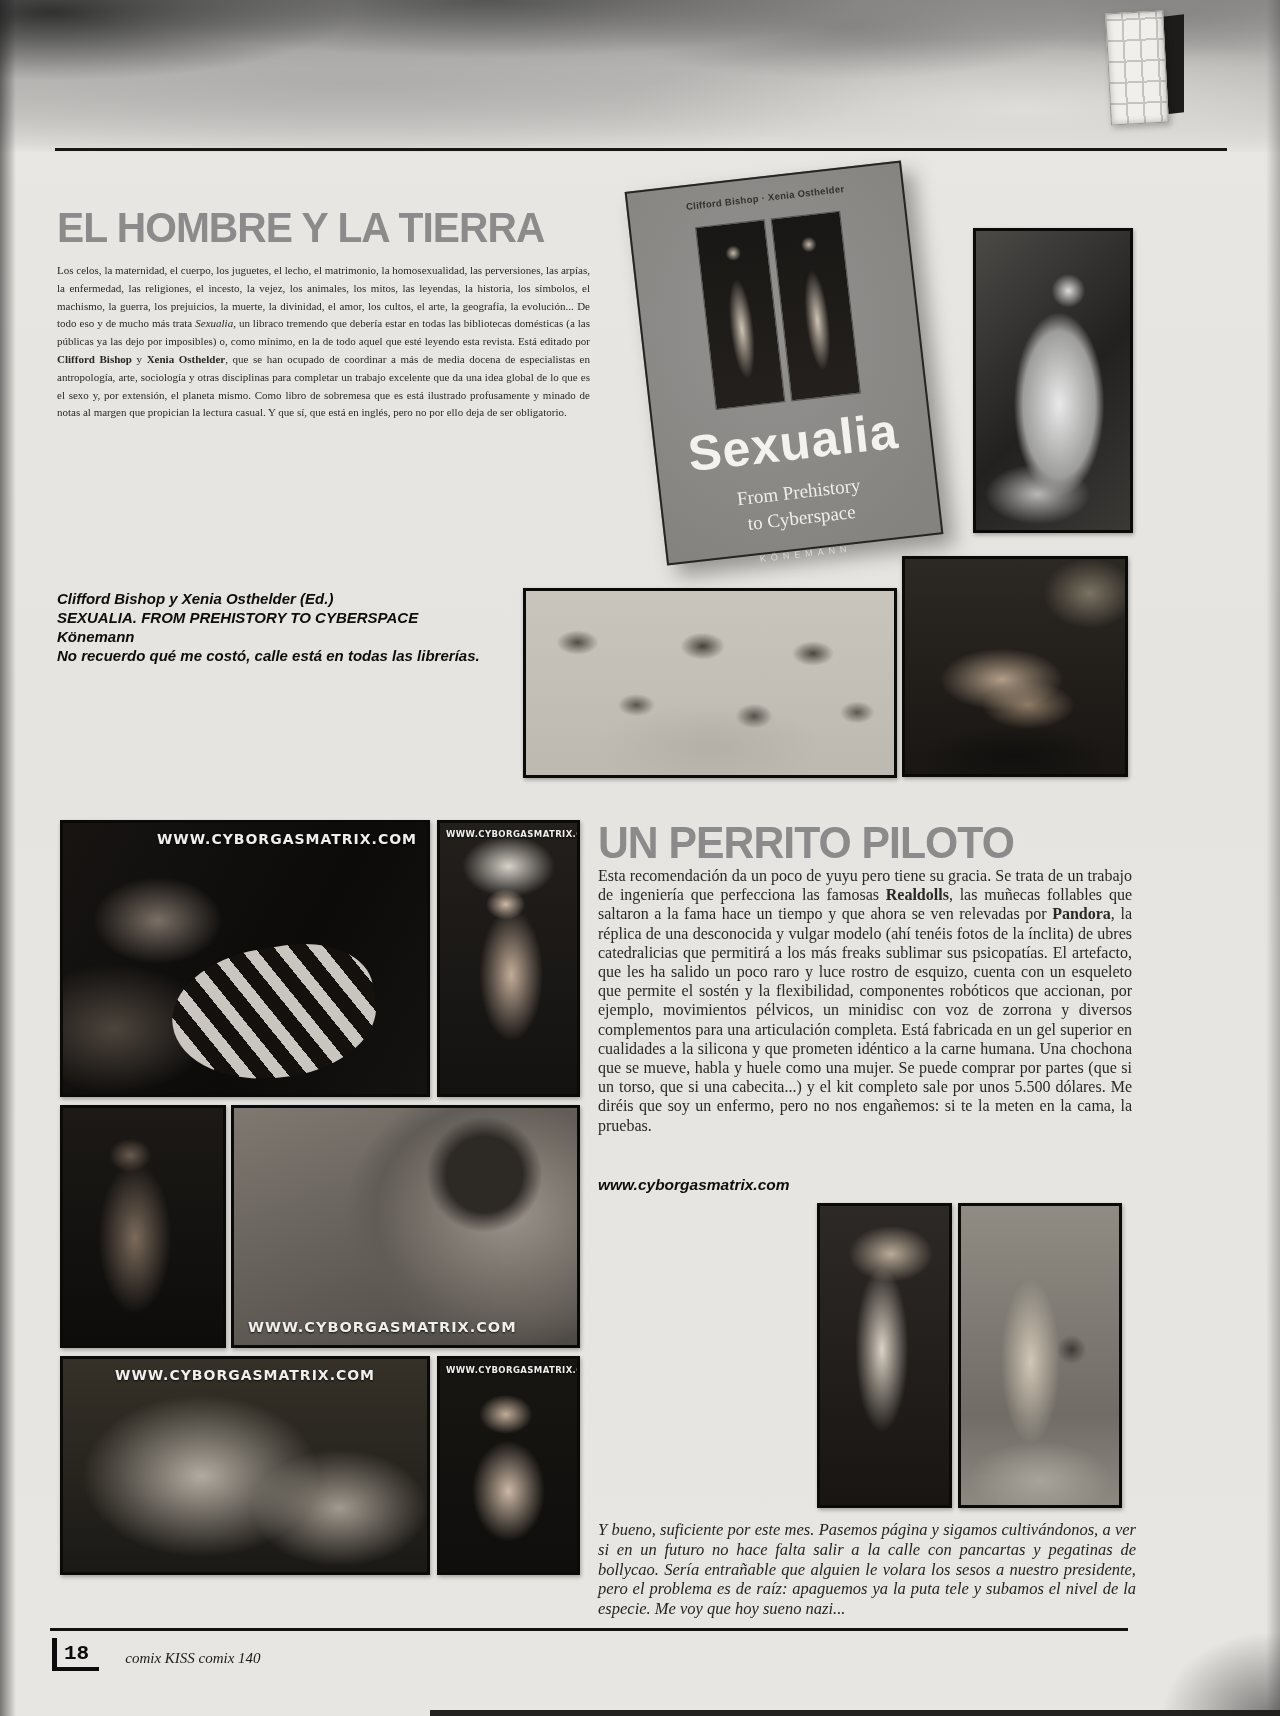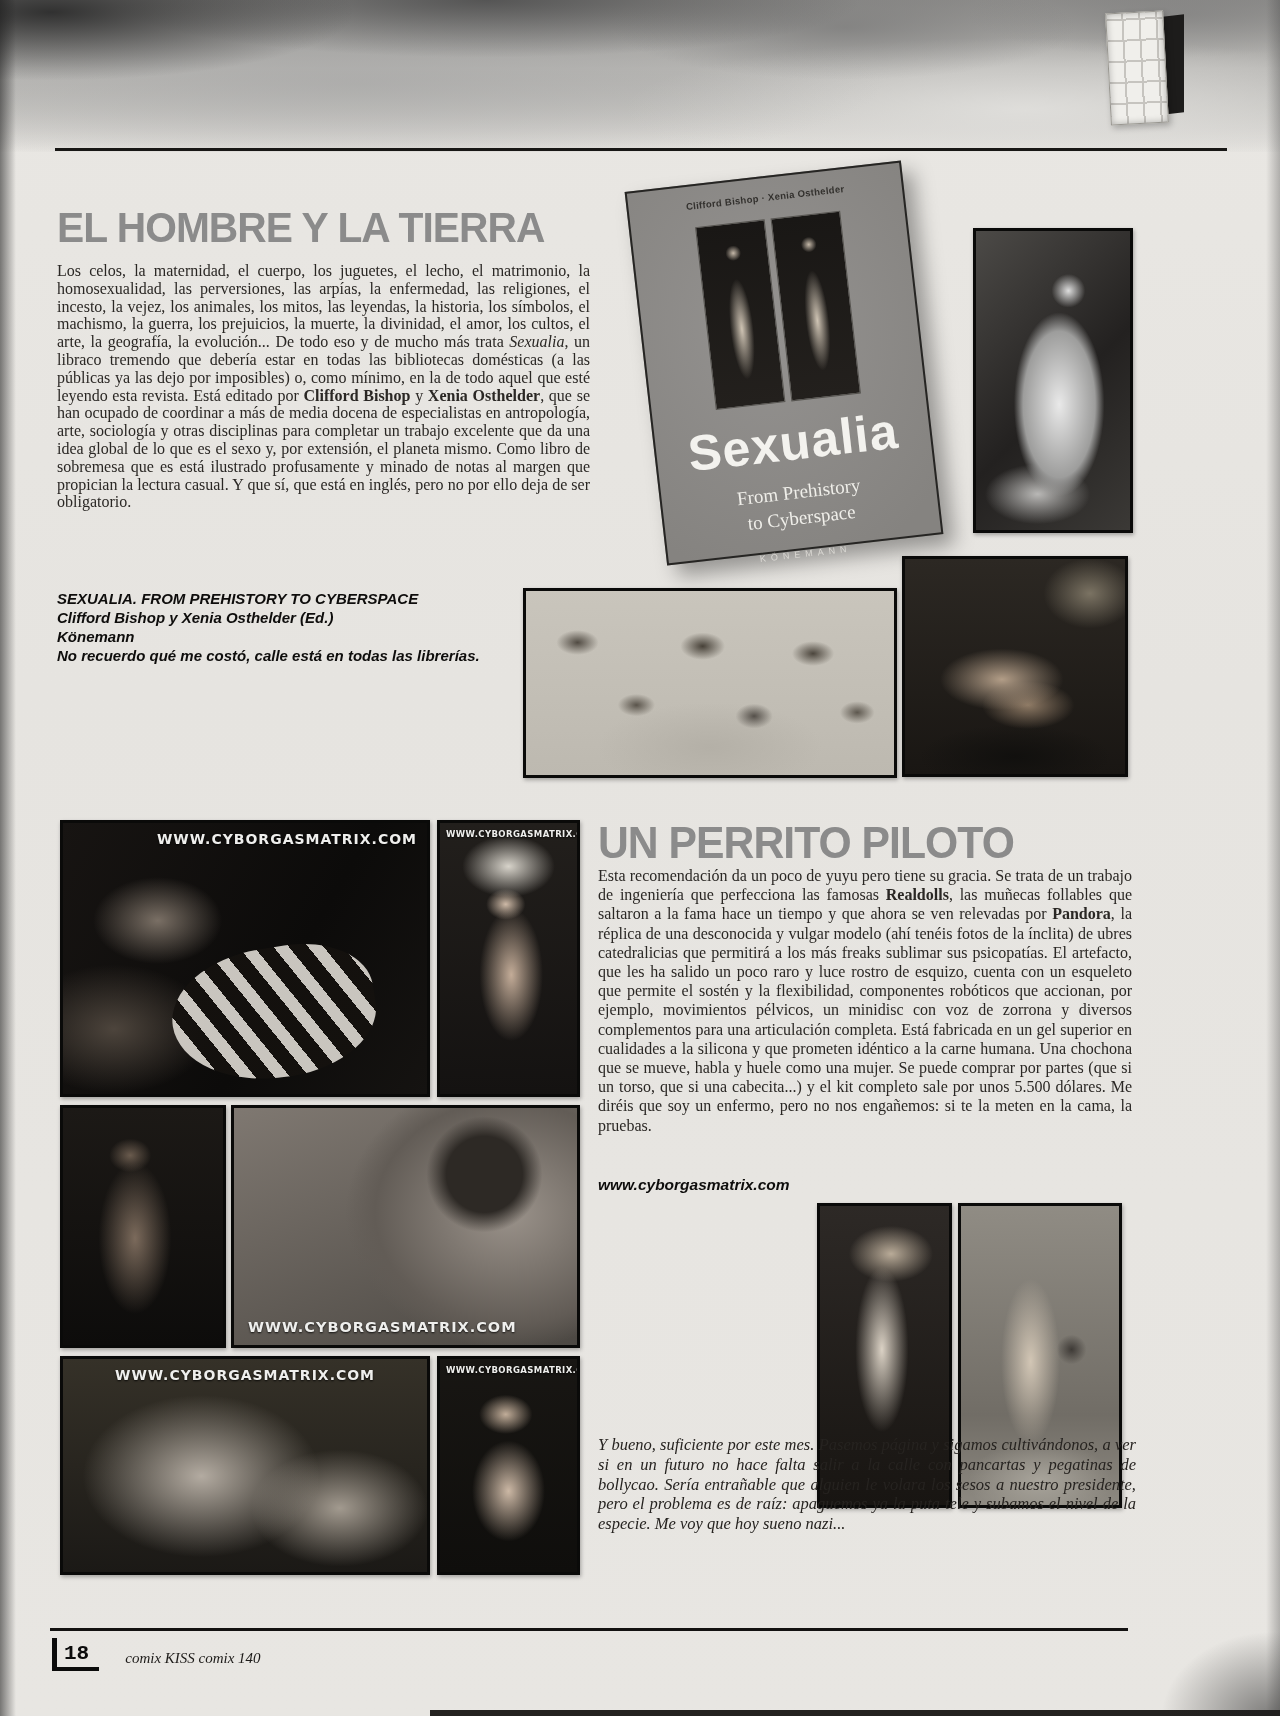--- a/index.html
+++ b/index.html
@@ -35,28 +35,28 @@
           repeating-linear-gradient(0deg,rgba(0,0,0,0) 0 19px,#c6c4bf 19px 21px),
           repeating-linear-gradient(90deg,rgba(0,0,0,0) 0 15px,#c6c4bf 15px 17px);}
   .rule-top{position:absolute;left:55px;top:148px;width:1172px;height:3px;background:#181715;}
   
   .headline{position:absolute;font-family:"Liberation Sans",sans-serif;font-weight:900;
         color:#8b8b8b;letter-spacing:-1px;transform:scaleX(.97);transform-origin:left top;
         white-space:nowrap;}
   .h1{left:57px;top:204px;font-size:42px;}
   .h2{left:598px;top:818px;font-size:44px;}
   .body-text{position:absolute;text-align:justify;color:#2a2724;}
-  .a1-body{left:57px;top:262px;width:533px;font-size:16px;line-height:17.8px;}
+  .a1-body{left:57px;top:262px;width:533px;font-size:11px;line-height:17.8px;}
   .a2-body{left:598px;top:866px;width:534px;font-size:16px;line-height:19.2px;}
   .credits{position:absolute;left:57px;top:589px;width:540px;
         font-family:"Liberation Sans",sans-serif;font-style:italic;font-weight:bold;
         font-size:15px;line-height:19px;color:#0e0d0c;}
   .url-line{position:absolute;left:598px;top:1176px;font-family:"Liberation Sans",sans-serif;
         font-style:italic;font-weight:bold;font-size:15.5px;color:#0e0d0c;}
-  .closing{position:absolute;left:598px;top:1435px;width:538px;font-style:italic;
+  .closing{position:absolute;left:598px;top:1520px;width:538px;font-style:italic;
         font-size:16.5px;line-height:19.8px;text-align:justify;color:#262320;}
   .rule-bottom{position:absolute;left:50px;top:1628px;width:1078px;height:3px;background:#131211;}
   .footer{position:absolute;left:52px;top:1638px;display:flex;align-items:flex-end;}
   .pagenum{font-family:Liberation Mono, monospace;font-weight:900;font-size:21px;color:#0b0b0b;
         border-left:5px solid #0b0b0b;border-bottom:4px solid #0b0b0b;padding:4px 10px 2px 7px;}
   .mag{font-style:italic;font-size:15px;color:#1d1b19;margin:0 0 4px 26px;}
   
   .book{position:absolute;left:645px;top:175px;width:274px;height:372px;background:
         radial-gradient(ellipse 260px 320px at 45% 40%,#949290,#858380 80%),#8d8b88;
         border:2px solid #262523;transform:rotate(-6.5deg);
@@ -145,22 +145,22 @@
   <div class="clouds"></div>
   <div class="door-wrap">
     <div class="door-opening"></div>
     <div class="door-panel"></div>
   </div>
   <div class="rule-top"></div>
 
   <div class="headline h1">EL HOMBRE Y LA TIERRA</div>
   <div class="body-text a1-body"><span>Los celos, la maternidad, el cuerpo, los juguetes, el lecho, el matrimonio, la homosexualidad, las perversiones, las arpías, la enfermedad, las religiones, el incesto, la vejez, los animales, los mitos, las leyendas, la historia, los símbolos, el machismo, la guerra, los prejuicios, la muerte, la divinidad, el amor, los cultos, el arte, la geografía, la evolución...  De todo eso y de mucho más trata </span><span style="font-style: italic;">Sexualia</span><span>, un libraco tremendo que debería estar en todas las bibliotecas domésticas (a las públicas ya las dejo por imposibles) o, como mínimo, en la de todo aquel que esté leyendo esta revista. Está editado por </span><span style="font-weight: bold;">Clifford Bishop</span><span> y </span><span style="font-weight: bold;">Xenia Osthelder</span><span>, que se han ocupado de coordinar a más de media docena de especialistas en antropología, arte, sociología y otras disciplinas para completar un trabajo excelente que da una idea global de lo que es el sexo y, por extensión, el planeta mismo. Como libro de sobremesa que es está ilustrado profusamente y minado de notas al margen que propician la lectura casual. Y que sí, que está en inglés, pero no por ello deja de ser obligatorio.</span></div>
   <div class="credits">
+    <div>Clifford Bishop y Xenia Osthelder (Ed.)</div>
     <div>SEXUALIA. FROM PREHISTORY TO CYBERSPACE</div>
-    <div>Clifford Bishop y Xenia Osthelder (Ed.)</div>
     <div>Könemann</div>
     <div>No recuerdo qué me costó, calle está en todas las librerías.</div>
   </div>
 
   <div class="book">
     <div class="book-authors">Clifford Bishop · Xenia Osthelder</div>
     <div class="book-panel">
       <div class="book-fig"></div>
       <div class="book-fig"></div>
     </div>

